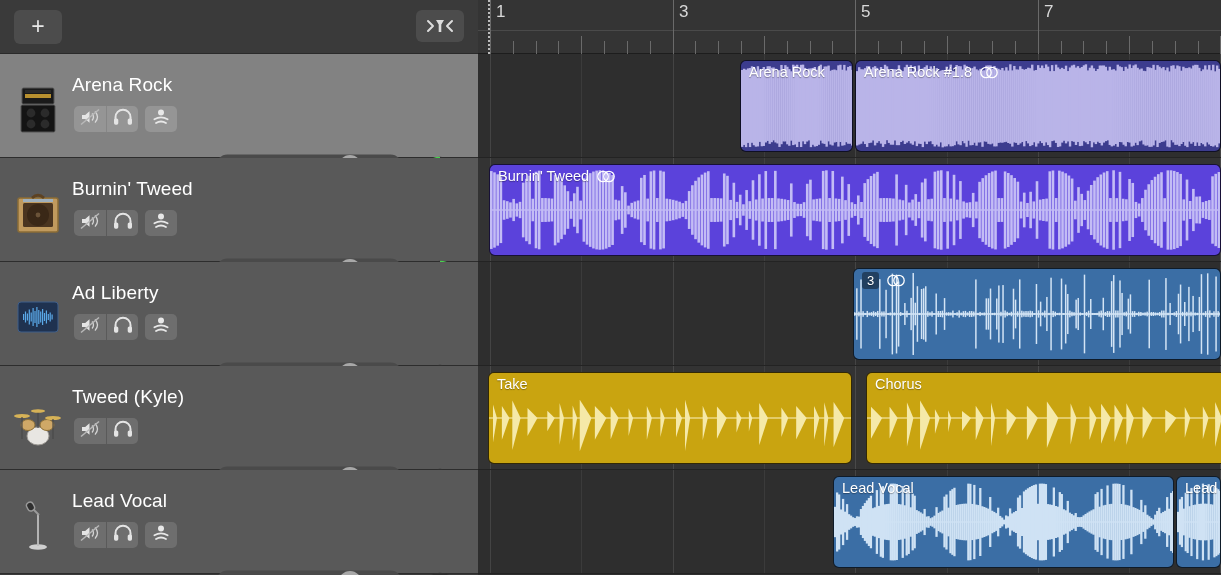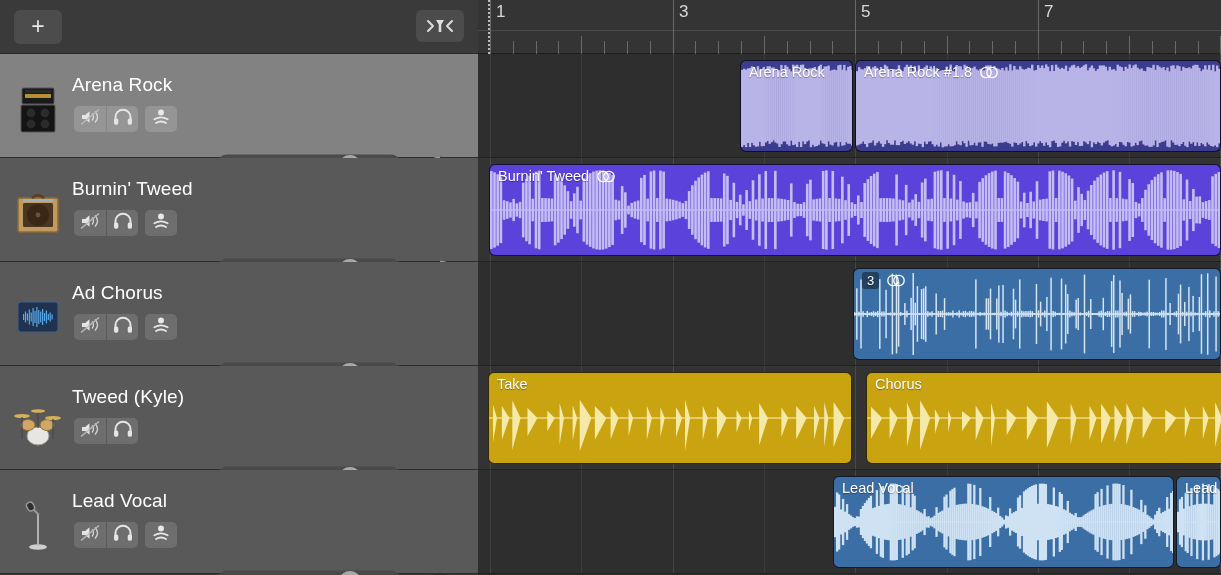--- a/index.html
+++ b/index.html
@@ -274,21 +274,21 @@
               <rect x="24.299999999999997" y="19" width="1.2" height="20" fill="#5aa9e8"></rect>
               <rect x="26.2" y="22" width="1.2" height="14" fill="#5aa9e8"></rect>
               <rect x="28.099999999999998" y="23.5" width="1.2" height="11" fill="#5aa9e8"></rect>
               <rect x="30" y="21" width="1.2" height="16" fill="#5aa9e8"></rect>
               <rect x="31.9" y="25" width="1.2" height="8" fill="#5aa9e8"></rect>
               <rect x="33.8" y="22.5" width="1.2" height="13" fill="#5aa9e8"></rect>
               <rect x="35.7" y="26" width="1.2" height="6" fill="#5aa9e8"></rect>
               <rect x="37.599999999999994" y="24.5" width="1.2" height="9" fill="#5aa9e8"></rect>
               <rect x="39.5" y="26.5" width="1.2" height="5" fill="#5aa9e8"></rect>
             </svg></div>
-          <div class="track-name">Ad Chorus</div>
+          <div class="track-name">Ad Liberty</div>
           <div class="btn-group">
             <div class="pair">
               <div class="ctl-btn">
                 <span><svg width="22" height="18" viewBox="0 0 22 18">
     <path d="M3 7 h3.2 L10.5 3.2 v11.6 L6.2 11 H3 Z" fill="#e4e4e4"></path>
     <path d="M13 5.5 q3 3.5 0 7" stroke="#e4e4e4" stroke-width="1.3" fill="none" opacity=".85"></path>
     <path d="M16 3.4 q5 5.6 0 11.2" stroke="#e4e4e4" stroke-width="1.3" fill="none" opacity=".85"></path>
     <path d="M2 16.5 L20 1.5" stroke="#b9b9b9" stroke-width="1.5"></path>
   </svg></span>
               </div>

